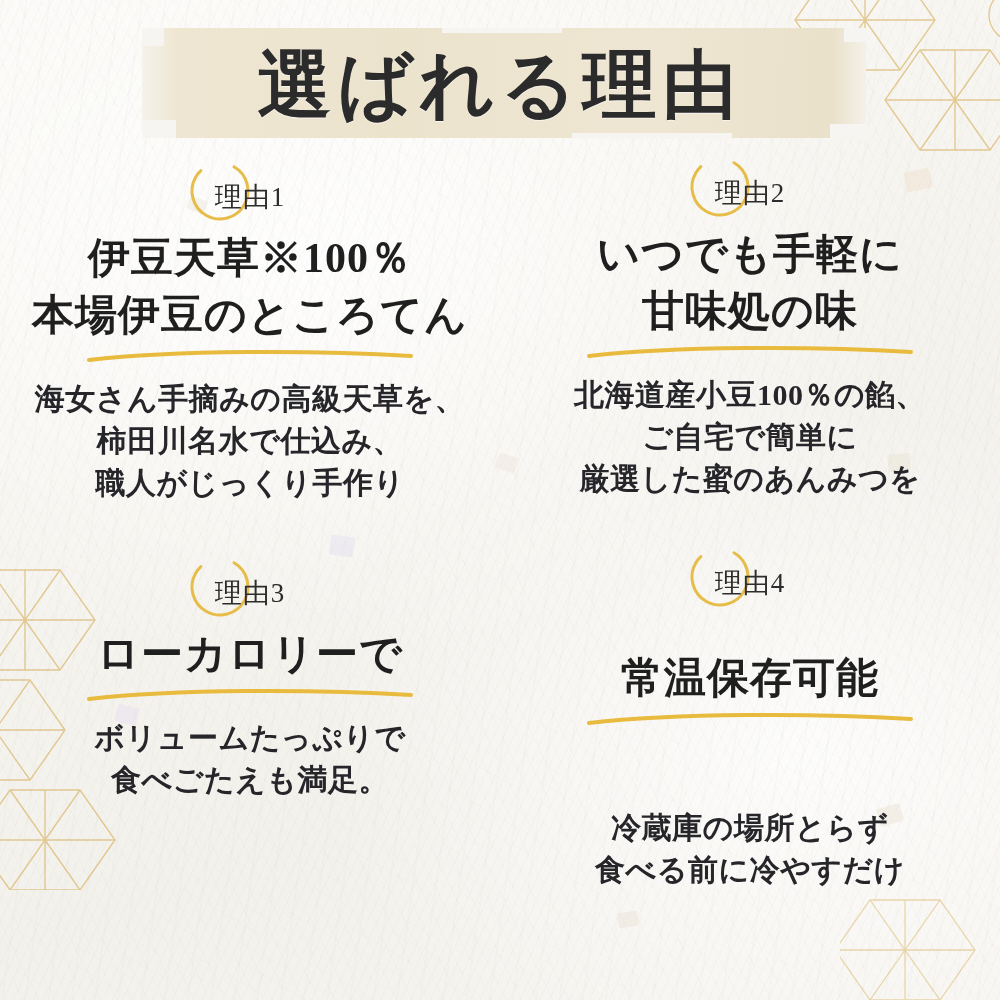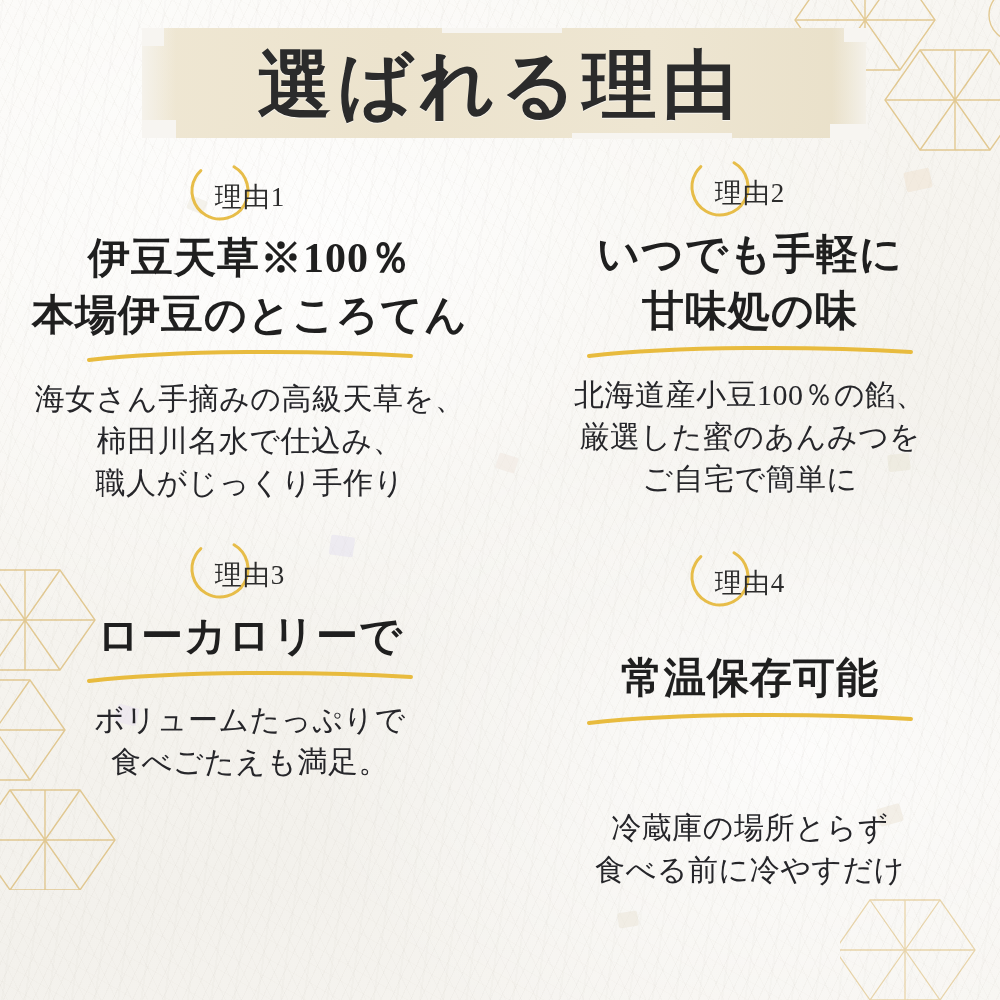--- a/index.html
+++ b/index.html
@@ -126,21 +126,21 @@
     top: 170px;
     width: 1000px;
   }
   .reason {
     position: absolute;
     text-align: center;
     width: 480px;
   }
   .r1 { left: 10px;  top: 4px; }
   .r2 { left: 510px; top: 0px; }
-  .r3 { left: 10px;  top: 382px; }
+  .r3 { left: 10px;  top: 400px; }
   .r4 { left: 510px; top: 390px; }
 
   .badge {
     position: relative;
     display: inline-block;
     padding: 6px 12px 4px 12px;
     font-size: 27px;
     line-height: 34px;
     color: #2d2d2d;
     letter-spacing: 1px;
@@ -173,21 +173,21 @@
     height: 16px;
   }
   .underline svg { display: block; }
 
   .body-text {
     margin-top: 14px;
     font-size: 30px;
     line-height: 42px;
     color: #26262a;
     letter-spacing: 0.5px;
-    font-weight: 400;
+    font-weight: 700;
     text-align: center;
   }
   .body-text .ln { display: block; }
 </style>
 </head>
 <body>
 
 <div id="page">
 
   <div class="fibres"></div>
@@ -287,22 +287,22 @@
         <span class="ln">いつでも手軽に</span>
         <span class="ln">甘味処の味</span>
       </div>
       <div class="underline">
         <svg width="330" height="16" viewBox="0 0 330 16" preserveAspectRatio="none">
           <path d="M4 12 C 90 2, 230 2, 326 8" fill="none" stroke="#e8bb3e" stroke-width="4" stroke-linecap="round"></path>
         </svg>
       </div>
       <div class="body-text">
         <span class="ln">北海道産小豆100％の餡、</span>
+        <span class="ln">ご自宅で簡単に</span>
         <span class="ln">厳選した蜜のあんみつを</span>
-        <span class="ln">ご自宅で簡単に</span>
       </div>
     </div>
 
     <div class="reason r3">
       <div class="badge">
         <span class="ring">
           <svg width="66" height="66" viewBox="0 0 66 66">
             <circle cx="33" cy="33" r="28" fill="none" stroke="#e6b93f" stroke-width="3" stroke-dasharray="140 40" stroke-linecap="round" transform="rotate(-60 33 33)" opacity="0.95"></circle>
           </svg>
         </span>

